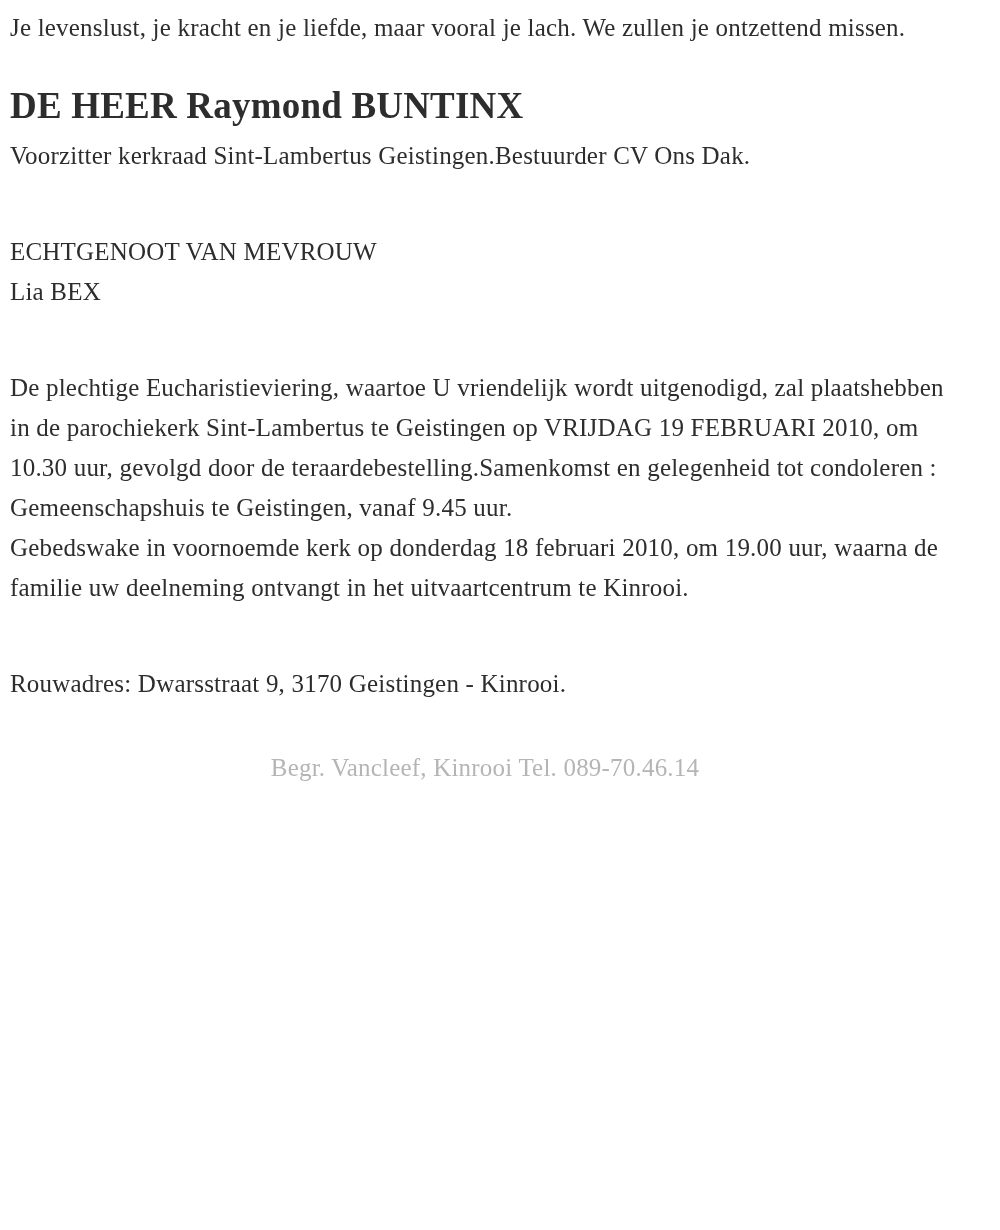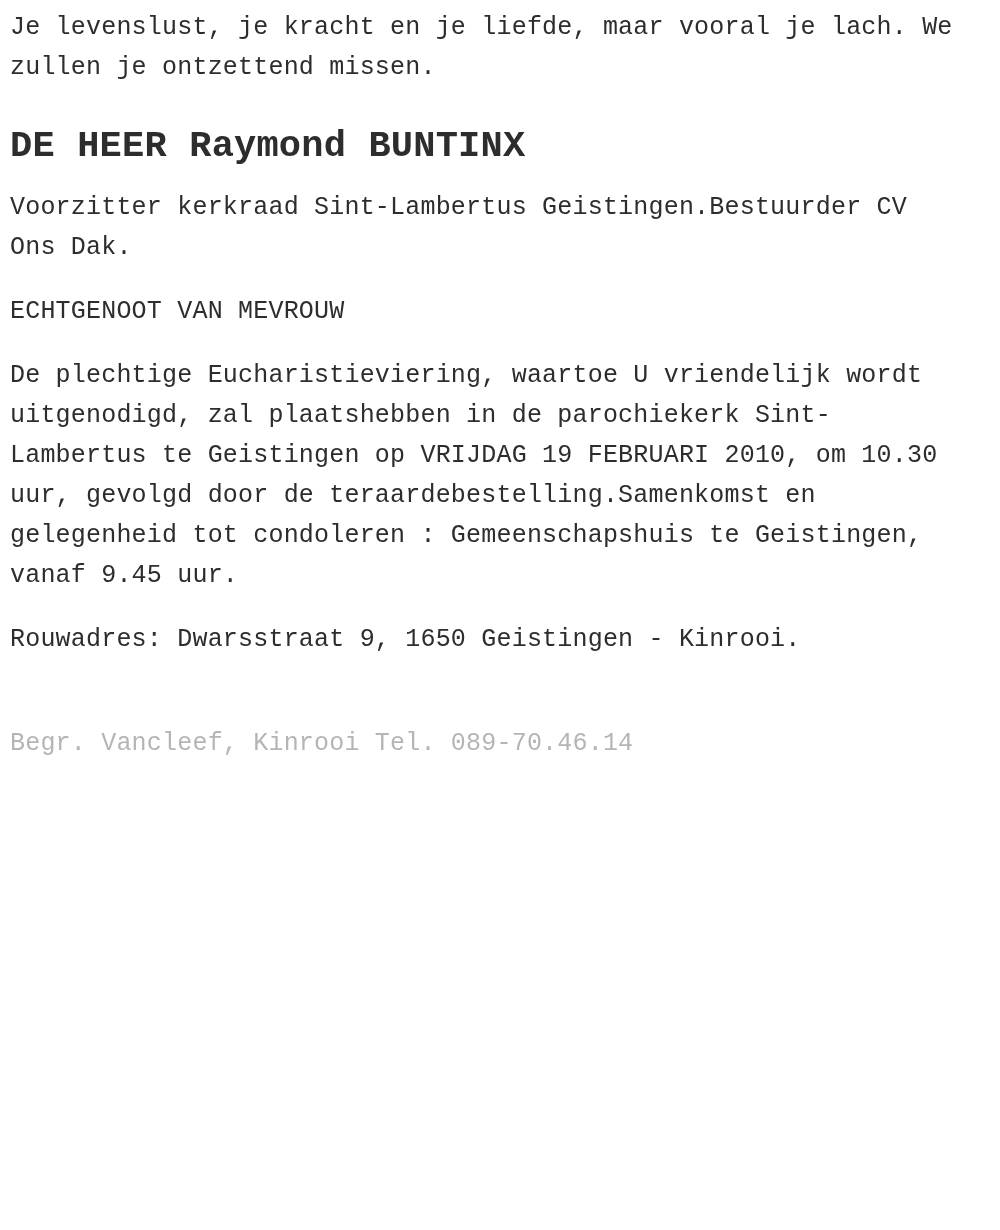--- a/index.html
+++ b/index.html
@@ -7,67 +7,70 @@
     padding: 0;
     background: #ffffff;
   }
   .page {
     position: relative;
     width: 1000px;
     height: 1230px;
     box-sizing: border-box;
     background: var(--bg, #ffffff);
     color: var(--fg, #2d2d2d);
-    font-family: Liberation Mono, monospace;
+    font-family: Liberation Serif, serif;
     padding: 8px 40px 0 10px;
     overflow: hidden;
   }
   .body-text {
     font-size: 25px;
     line-height: 40px;
     font-weight: 400;
     margin: 0;
     letter-spacing: 0.2px;
   }
   .block-gap {
-    margin-top: 24px;
+    margin-top: 56px;
   }
   .deceased-title {
     font-size: 37px;
     line-height: 44px;
     font-weight: 700;
     margin: 36px 0 0 0;
     letter-spacing: 0.2px;
   }
   .roles {
-    margin-top: 20px;
+    margin-top: 8px;
   }
   .footer-line {
-    margin-top: 64px;
+    margin-top: 44px;
     color: var(--muted, #b5b5b5);
+    text-align: center;
   }
 </style>
 </head>
 <body>
 
 <div class="page" style="--bg: #ffffff; --fg: #2d2d2d; --muted: #b5b5b5;">
 
   <p class="body-text">Je levenslust, je kracht en je liefde, maar vooral je lach. We zullen je ontzettend missen.</p>
 
   <h1 class="deceased-title">DE HEER Raymond BUNTINX</h1>
 
   <p class="body-text roles">Voorzitter kerkraad Sint-Lambertus Geistingen.Bestuurder CV Ons Dak.</p>
 
   <div class="block-gap">
     <div class="body-text">ECHTGENOOT VAN MEVROUW</div>
+    <div class="body-text">Lia BEX</div>
   </div>
 
 
   <div class="block-gap">
     <div class="body-text">De plechtige Eucharistieviering, waartoe U vriendelijk wordt uitgenodigd, zal plaatshebben in de parochiekerk Sint-Lambertus te Geistingen op VRIJDAG 19 FEBRUARI 2010, om 10.30 uur, gevolgd door de teraardebestelling.Samenkomst en gelegenheid tot condoleren : Gemeenschapshuis te Geistingen, vanaf 9.45 uur.</div>
+    <div class="body-text">Gebedswake in voornoemde kerk op donderdag 18 februari 2010, om 19.00 uur, waarna de familie uw deelneming ontvangt in het uitvaartcentrum te Kinrooi.</div>
   </div>
 
-  <p class="body-text block-gap">Rouwadres: Dwarsstraat 9, 1650 Geistingen - Kinrooi.</p>
+  <p class="body-text block-gap">Rouwadres: Dwarsstraat 9, 3170 Geistingen - Kinrooi.</p>
 
 
   <p class="body-text footer-line">Begr. Vancleef, Kinrooi Tel. 089-70.46.14</p>
 
 </div>
 
 </body></html>

